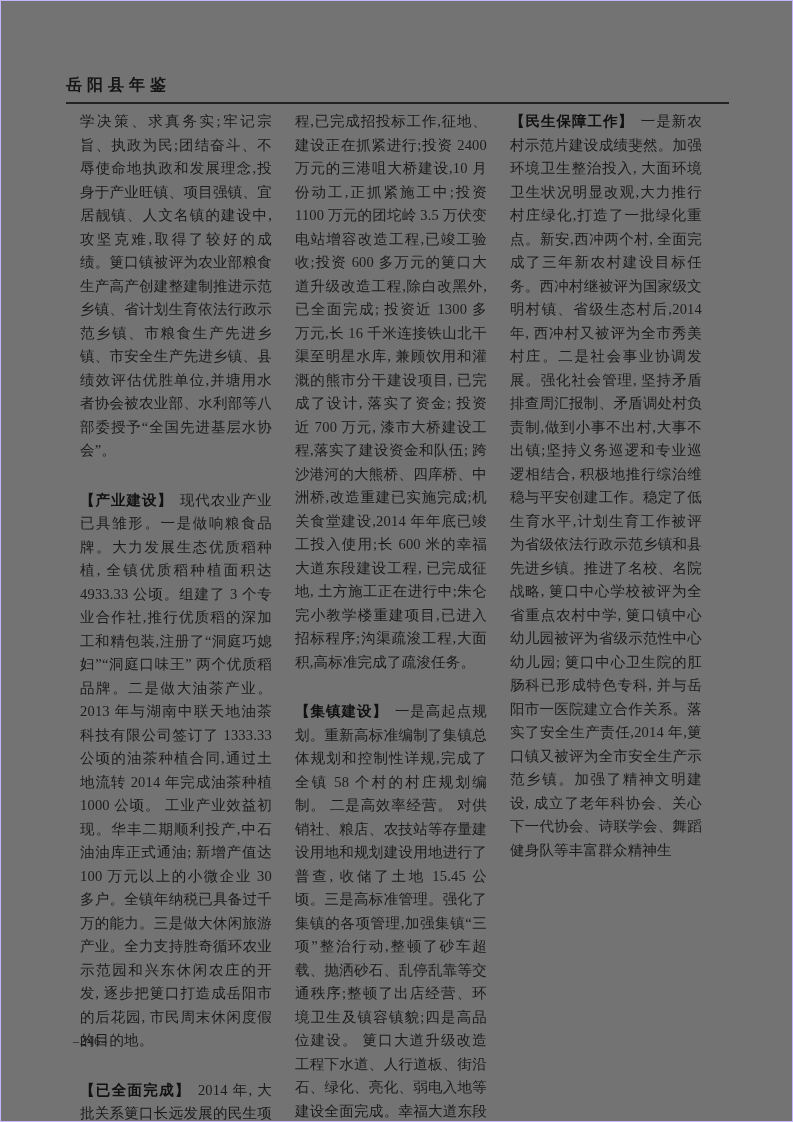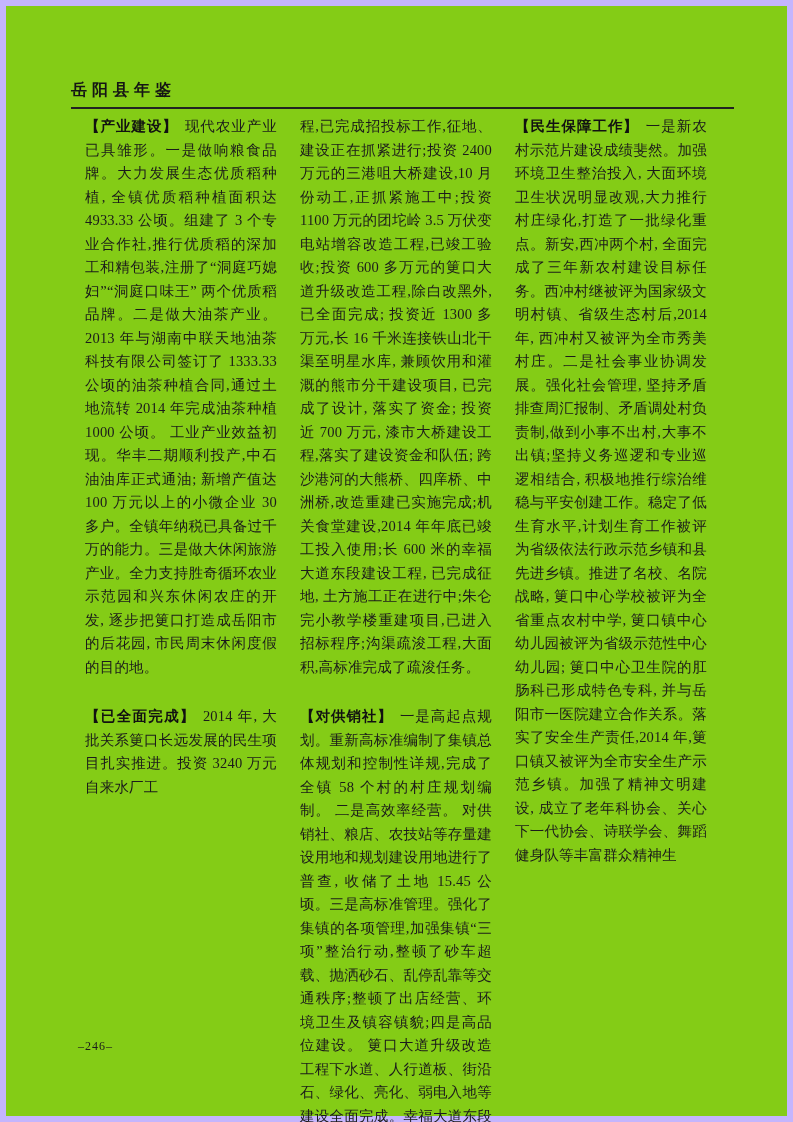--- a/index.html
+++ b/index.html
@@ -9,22 +9,22 @@
     width: 793px; height: 1122px;
     background: #ffffff;
     font-family: "Liberation Serif", "DejaVu Serif", serif;
     color: #1b1b1b;
     position: relative;
     overflow: hidden;
   }
   .page {
     position: absolute; inset: 0;
     box-sizing: border-box;
-    border: 6px solid #c4b5fd;
-    background: #84cc16;
+    border: 1px solid #c4b5fd;
+    background: #737373;
   }
   .header {
     position: absolute;
     top: 74px; left: 65px; width: 663px;
   }
   .header-title {
     font-family: "Liberation Sans", "DejaVu Sans", sans-serif;
     font-weight: bold;
     font-size: 16px;
     letter-spacing: 5px;
@@ -71,27 +71,28 @@
 <div class="page">
 
   <div class="header">
     <div class="header-title">岳阳县年鉴</div>
     <div class="header-rule"></div>
   </div>
 
   <div class="content">
 
     <div class="col">
+      <p class="block"><span>学决策、求真务实;牢记宗旨、执政为民;团结奋斗、不辱使命地执政和发展理念,投身于产业旺镇、项目强镇、宜居靓镇、人文名镇的建设中,攻坚克难,取得了较好的成绩。筻口镇被评为农业部粮食生产高产创建整建制推进示范乡镇、省计划生育依法行政示范乡镇、市粮食生产先进乡镇、市安全生产先进乡镇、县绩效评估优胜单位,并塘用水者协会被农业部、水利部等八部委授予“全国先进基层水协会”。</span></p>
       <p class="block"><span class="sec-head">【产业建设】</span><span>现代农业产业已具雏形。一是做响粮食品牌。大力发展生态优质稻种植, 全镇优质稻种植面积达 4933.33 公顷。组建了 3 个专业合作社,推行优质稻的深加工和精包装,注册了“洞庭巧媳妇”“洞庭口味王” 两个优质稻品牌。二是做大油茶产业。2013 年与湖南中联天地油茶科技有限公司签订了 1333.33 公顷的油茶种植合同,通过土地流转 2014 年完成油茶种植 1000 公顷。 工业产业效益初现。华丰二期顺利投产,中石油油库正式通油; 新增产值达 100 万元以上的小微企业 30 多户。全镇年纳税已具备过千万的能力。三是做大休闲旅游产业。全力支持胜奇循环农业示范园和兴东休闲农庄的开发, 逐步把筻口打造成岳阳市的后花园, 市民周末休闲度假的目的地。</span></p>
       <p class="block"><span class="sec-head">【已全面完成】</span><span>2014 年, 大批关系筻口长远发展的民生项目扎实推进。投资 3240 万元自来水厂工</span></p>
     </div>
 
     <div class="col">
       <p class="block"><span>程,已完成招投标工作,征地、建设正在抓紧进行;投资 2400 万元的三港咀大桥建设,10 月份动工,正抓紧施工中;投资 1100 万元的团坨岭 3.5 万伏变电站增容改造工程,已竣工验收;投资 600 多万元的筻口大道升级改造工程,除白改黑外, 已全面完成; 投资近 1300 多万元,长 16 千米连接铁山北干渠至明星水库, 兼顾饮用和灌溉的熊市分干建设项目, 已完成了设计, 落实了资金; 投资近 700 万元, 漆市大桥建设工程,落实了建设资金和队伍; 跨沙港河的大熊桥、四庠桥、中洲桥,改造重建已实施完成;机关食堂建设,2014 年年底已竣工投入使用;长 600 米的幸福大道东段建设工程, 已完成征地, 土方施工正在进行中;朱仑完小教学楼重建项目,已进入招标程序;沟渠疏浚工程,大面积,高标准完成了疏浚任务。</span></p>
-      <p class="block"><span class="sec-head">【对供销社】</span><span>一是高起点规划。重新高标准编制了集镇总体规划和控制性详规,完成了全镇 58 个村的村庄规划编制。 二是高效率经营。 对供销社、粮店、农技站等存量建设用地和规划建设用地进行了普查, 收储了土地 15.45 公顷。三是高标准管理。强化了集镇的各项管理,加强集镇“三项”整治行动,整顿了砂车超载、抛洒砂石、乱停乱靠等交通秩序;整顿了出店经营、环境卫生及镇容镇貌;四是高品位建设。 筻口大道升级改造工程下水道、人行道板、街沿石、绿化、亮化、弱电入地等建设全面完成。幸福大道东段建设、李</span></p>
+      <p class="block"><span class="sec-head">【集镇建设】</span><span>一是高起点规划。重新高标准编制了集镇总体规划和控制性详规,完成了全镇 58 个村的村庄规划编制。 二是高效率经营。 对供销社、粮店、农技站等存量建设用地和规划建设用地进行了普查, 收储了土地 15.45 公顷。三是高标准管理。强化了集镇的各项管理,加强集镇“三项”整治行动,整顿了砂车超载、抛洒砂石、乱停乱靠等交通秩序;整顿了出店经营、环境卫生及镇容镇貌;四是高品位建设。 筻口大道升级改造工程下水道、人行道板、街沿石、绿化、亮化、弱电入地等建设全面完成。幸福大道东段建设、李</span></p>
     </div>
 
     <div class="col">
       <p class="block"><span class="sec-head">【民生保障工作】</span><span>一是新农村示范片建设成绩斐然。加强环境卫生整治投入, 大面环境卫生状况明显改观,大力推行村庄绿化,打造了一批绿化重点。新安,西冲两个村, 全面完成了三年新农村建设目标任务。西冲村继被评为国家级文明村镇、省级生态村后,2014 年, 西冲村又被评为全市秀美村庄。二是社会事业协调发展。强化社会管理, 坚持矛盾排查周汇报制、矛盾调处村负责制,做到小事不出村,大事不出镇;坚持义务巡逻和专业巡逻相结合, 积极地推行综治维稳与平安创建工作。稳定了低生育水平,计划生育工作被评为省级依法行政示范乡镇和县先进乡镇。推进了名校、名院战略, 筻口中心学校被评为全省重点农村中学, 筻口镇中心幼儿园被评为省级示范性中心幼儿园; 筻口中心卫生院的肛肠科已形成特色专科, 并与岳阳市一医院建立合作关系。落实了安全生产责任,2014 年,筻口镇又被评为全市安全生产示范乡镇。加强了精神文明建设, 成立了老年科协会、关心下一代协会、诗联学会、舞蹈健身队等丰富群众精神生</span></p>
     </div>
 
   </div>
 
   <div class="footer">–246–</div>
 

